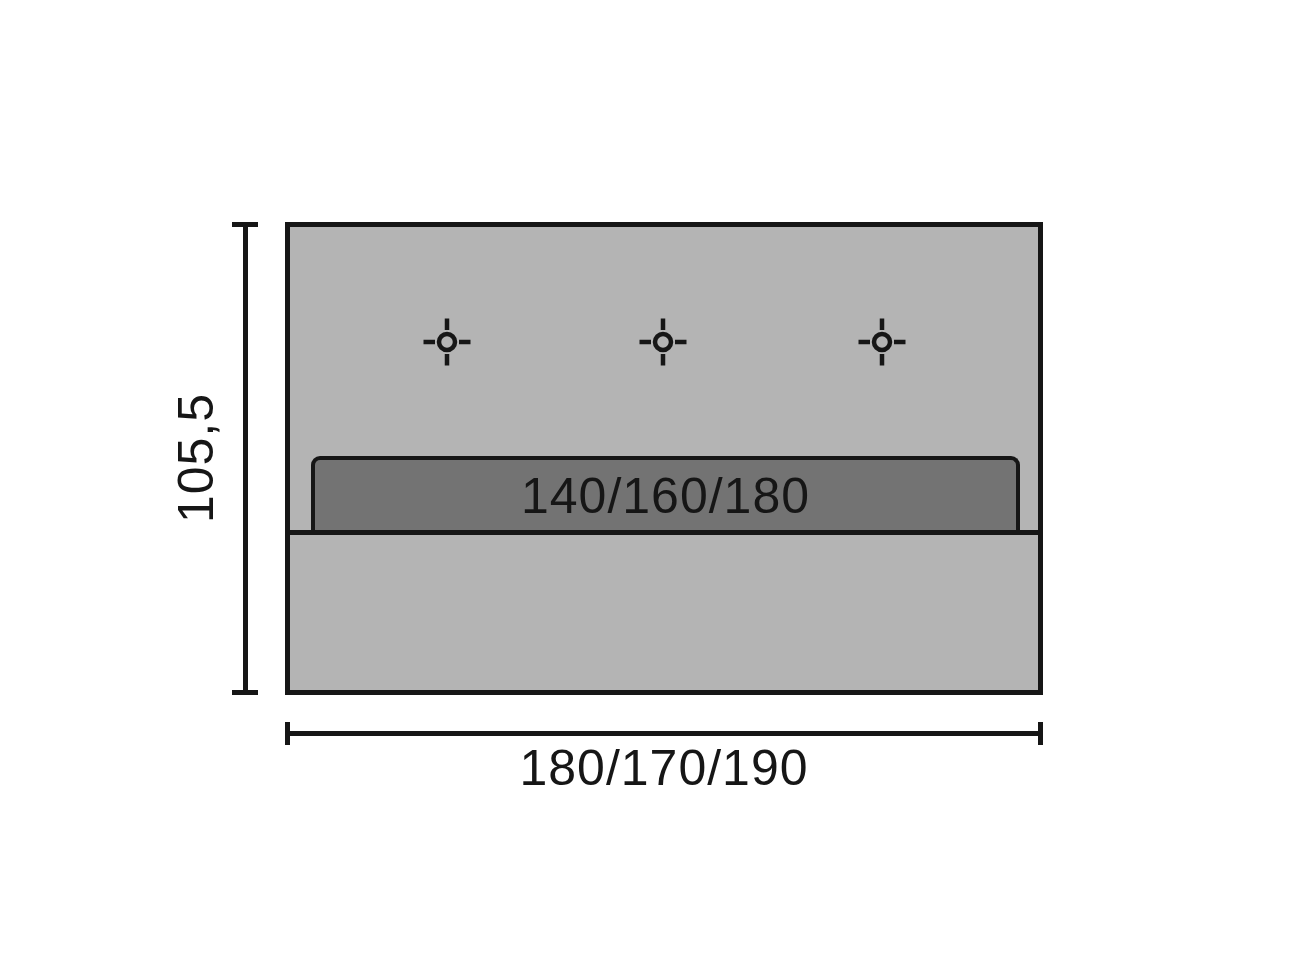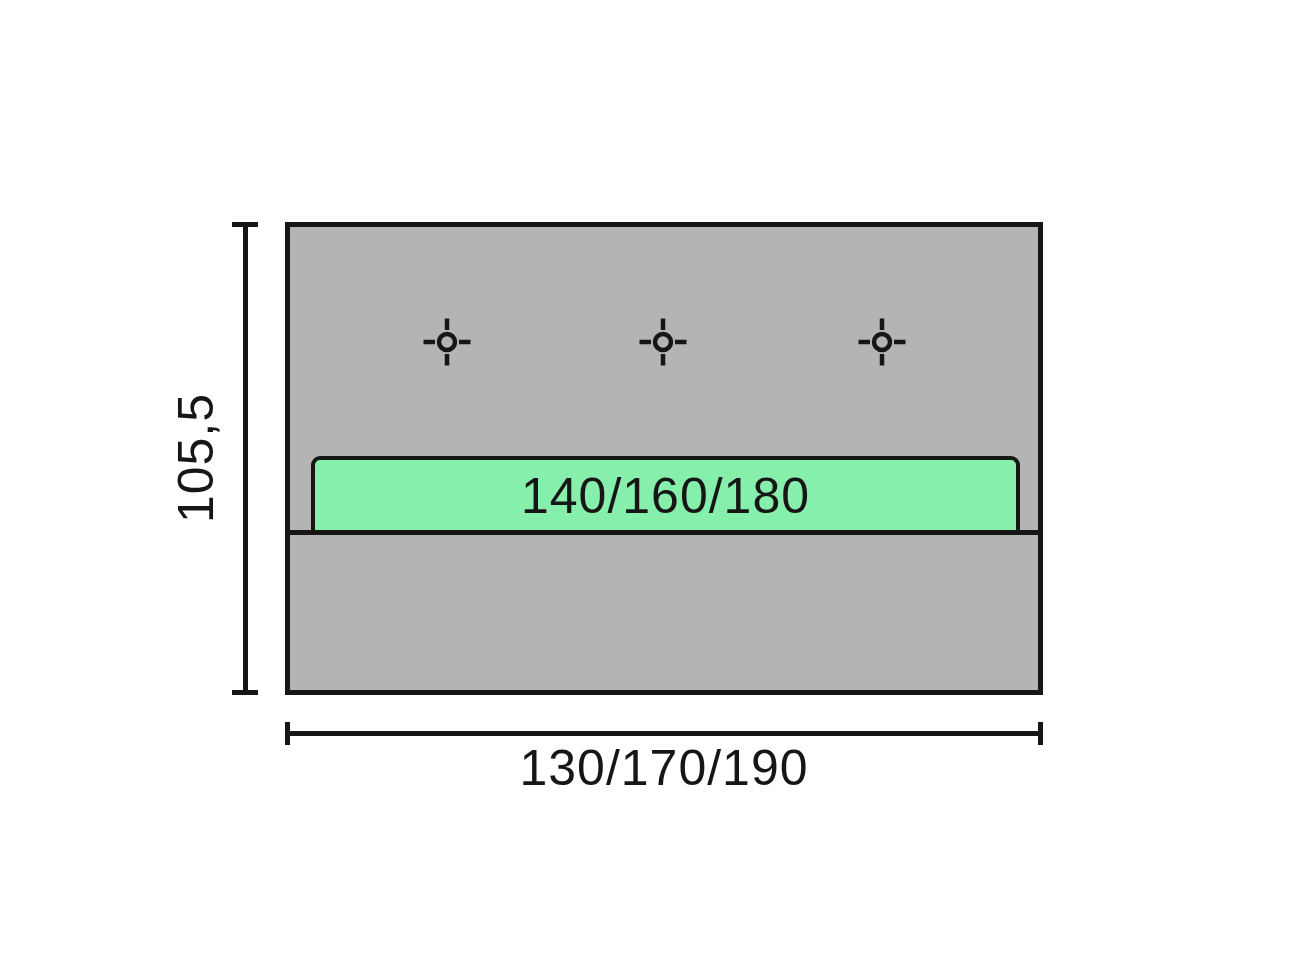--- a/index.html
+++ b/index.html
@@ -37,21 +37,21 @@
     background: #161616;
   }
   
   .slat {
     position: absolute;
     left: 311px;
     top: 456px;
     width: 709px;
     height: 74px;
     box-sizing: border-box;
-    background: #86efac;
+    background: #737373;
     border: 4px solid #161616;
     border-bottom: none;
     border-radius: 9px 9px 0 0;
     display: flex;
     align-items: center;
     justify-content: center;
   }
   .slat-label {
     font-size: 50px;
     letter-spacing: 1px;
@@ -167,15 +167,15 @@
   </svg>
 
   <div class="slat">
     <span class="slat-label">140/160/180</span>
   </div>
   <div class="divider"></div>
 
   <div class="hdim-cap left"></div>
   <div class="hdim-line"></div>
   <div class="hdim-cap right"></div>
-  <div class="hdim-label">130/170/190</div>
+  <div class="hdim-label">180/170/190</div>
 
 </div>
 
 </body></html>

